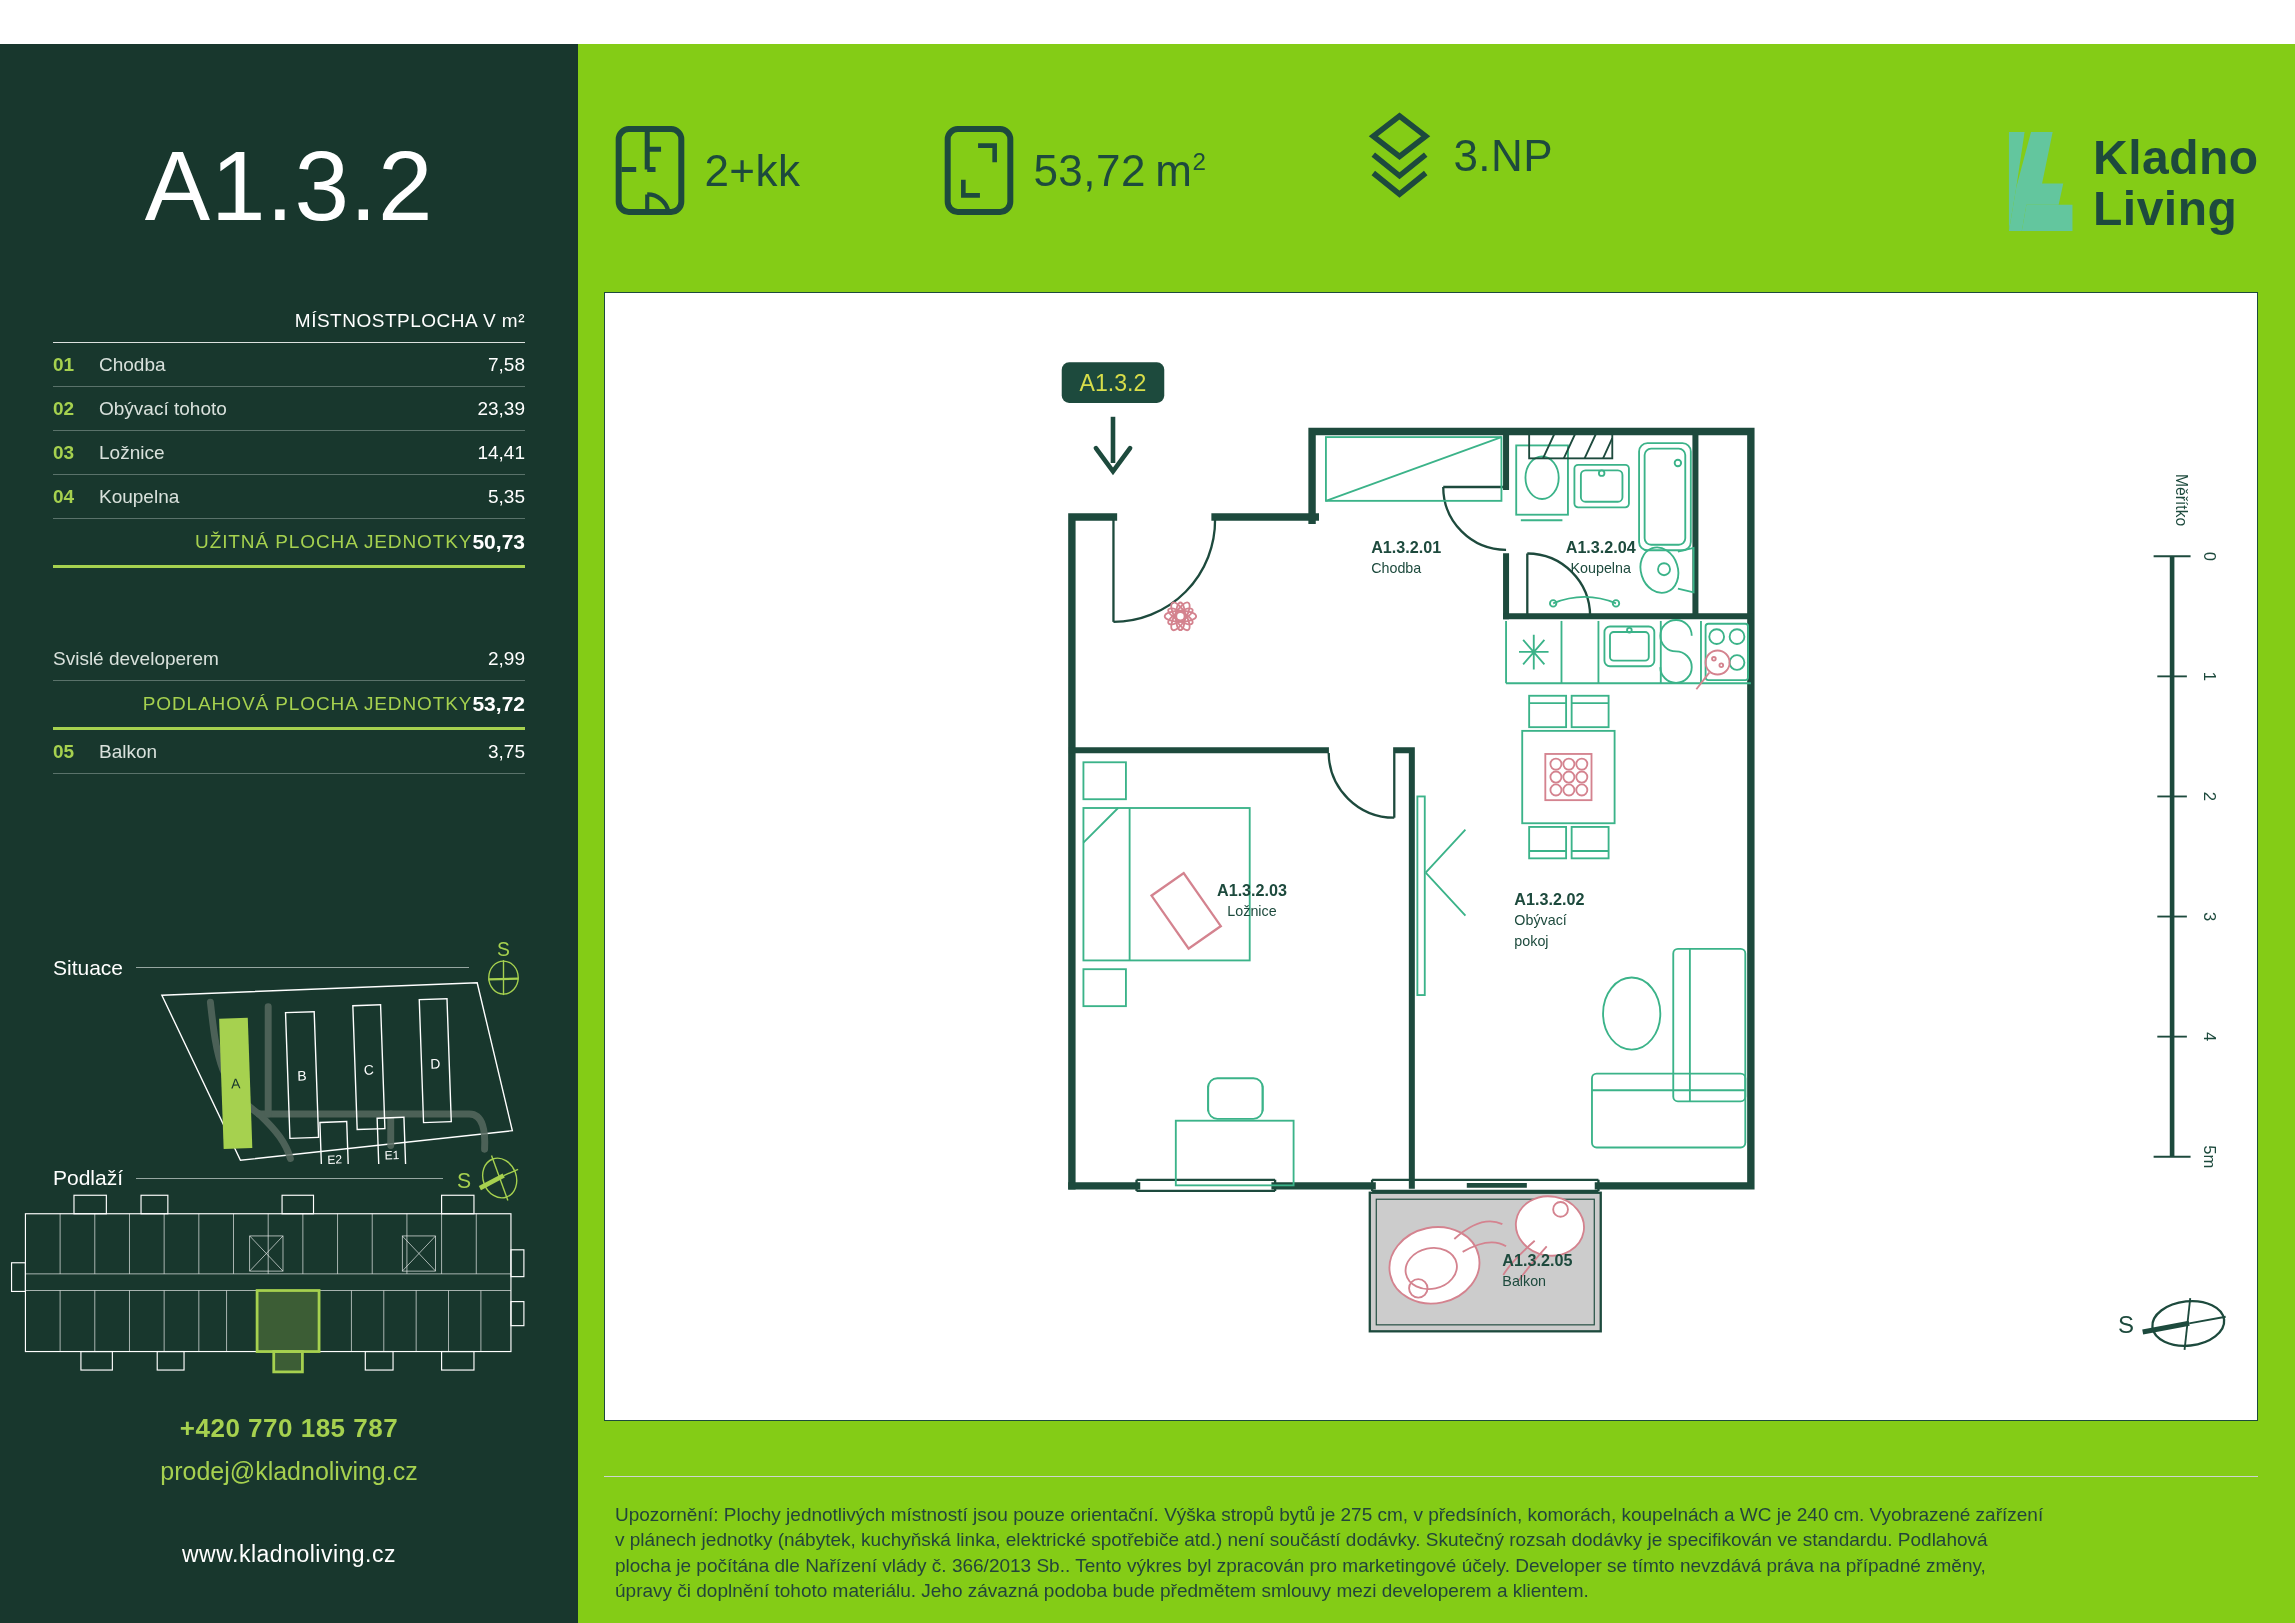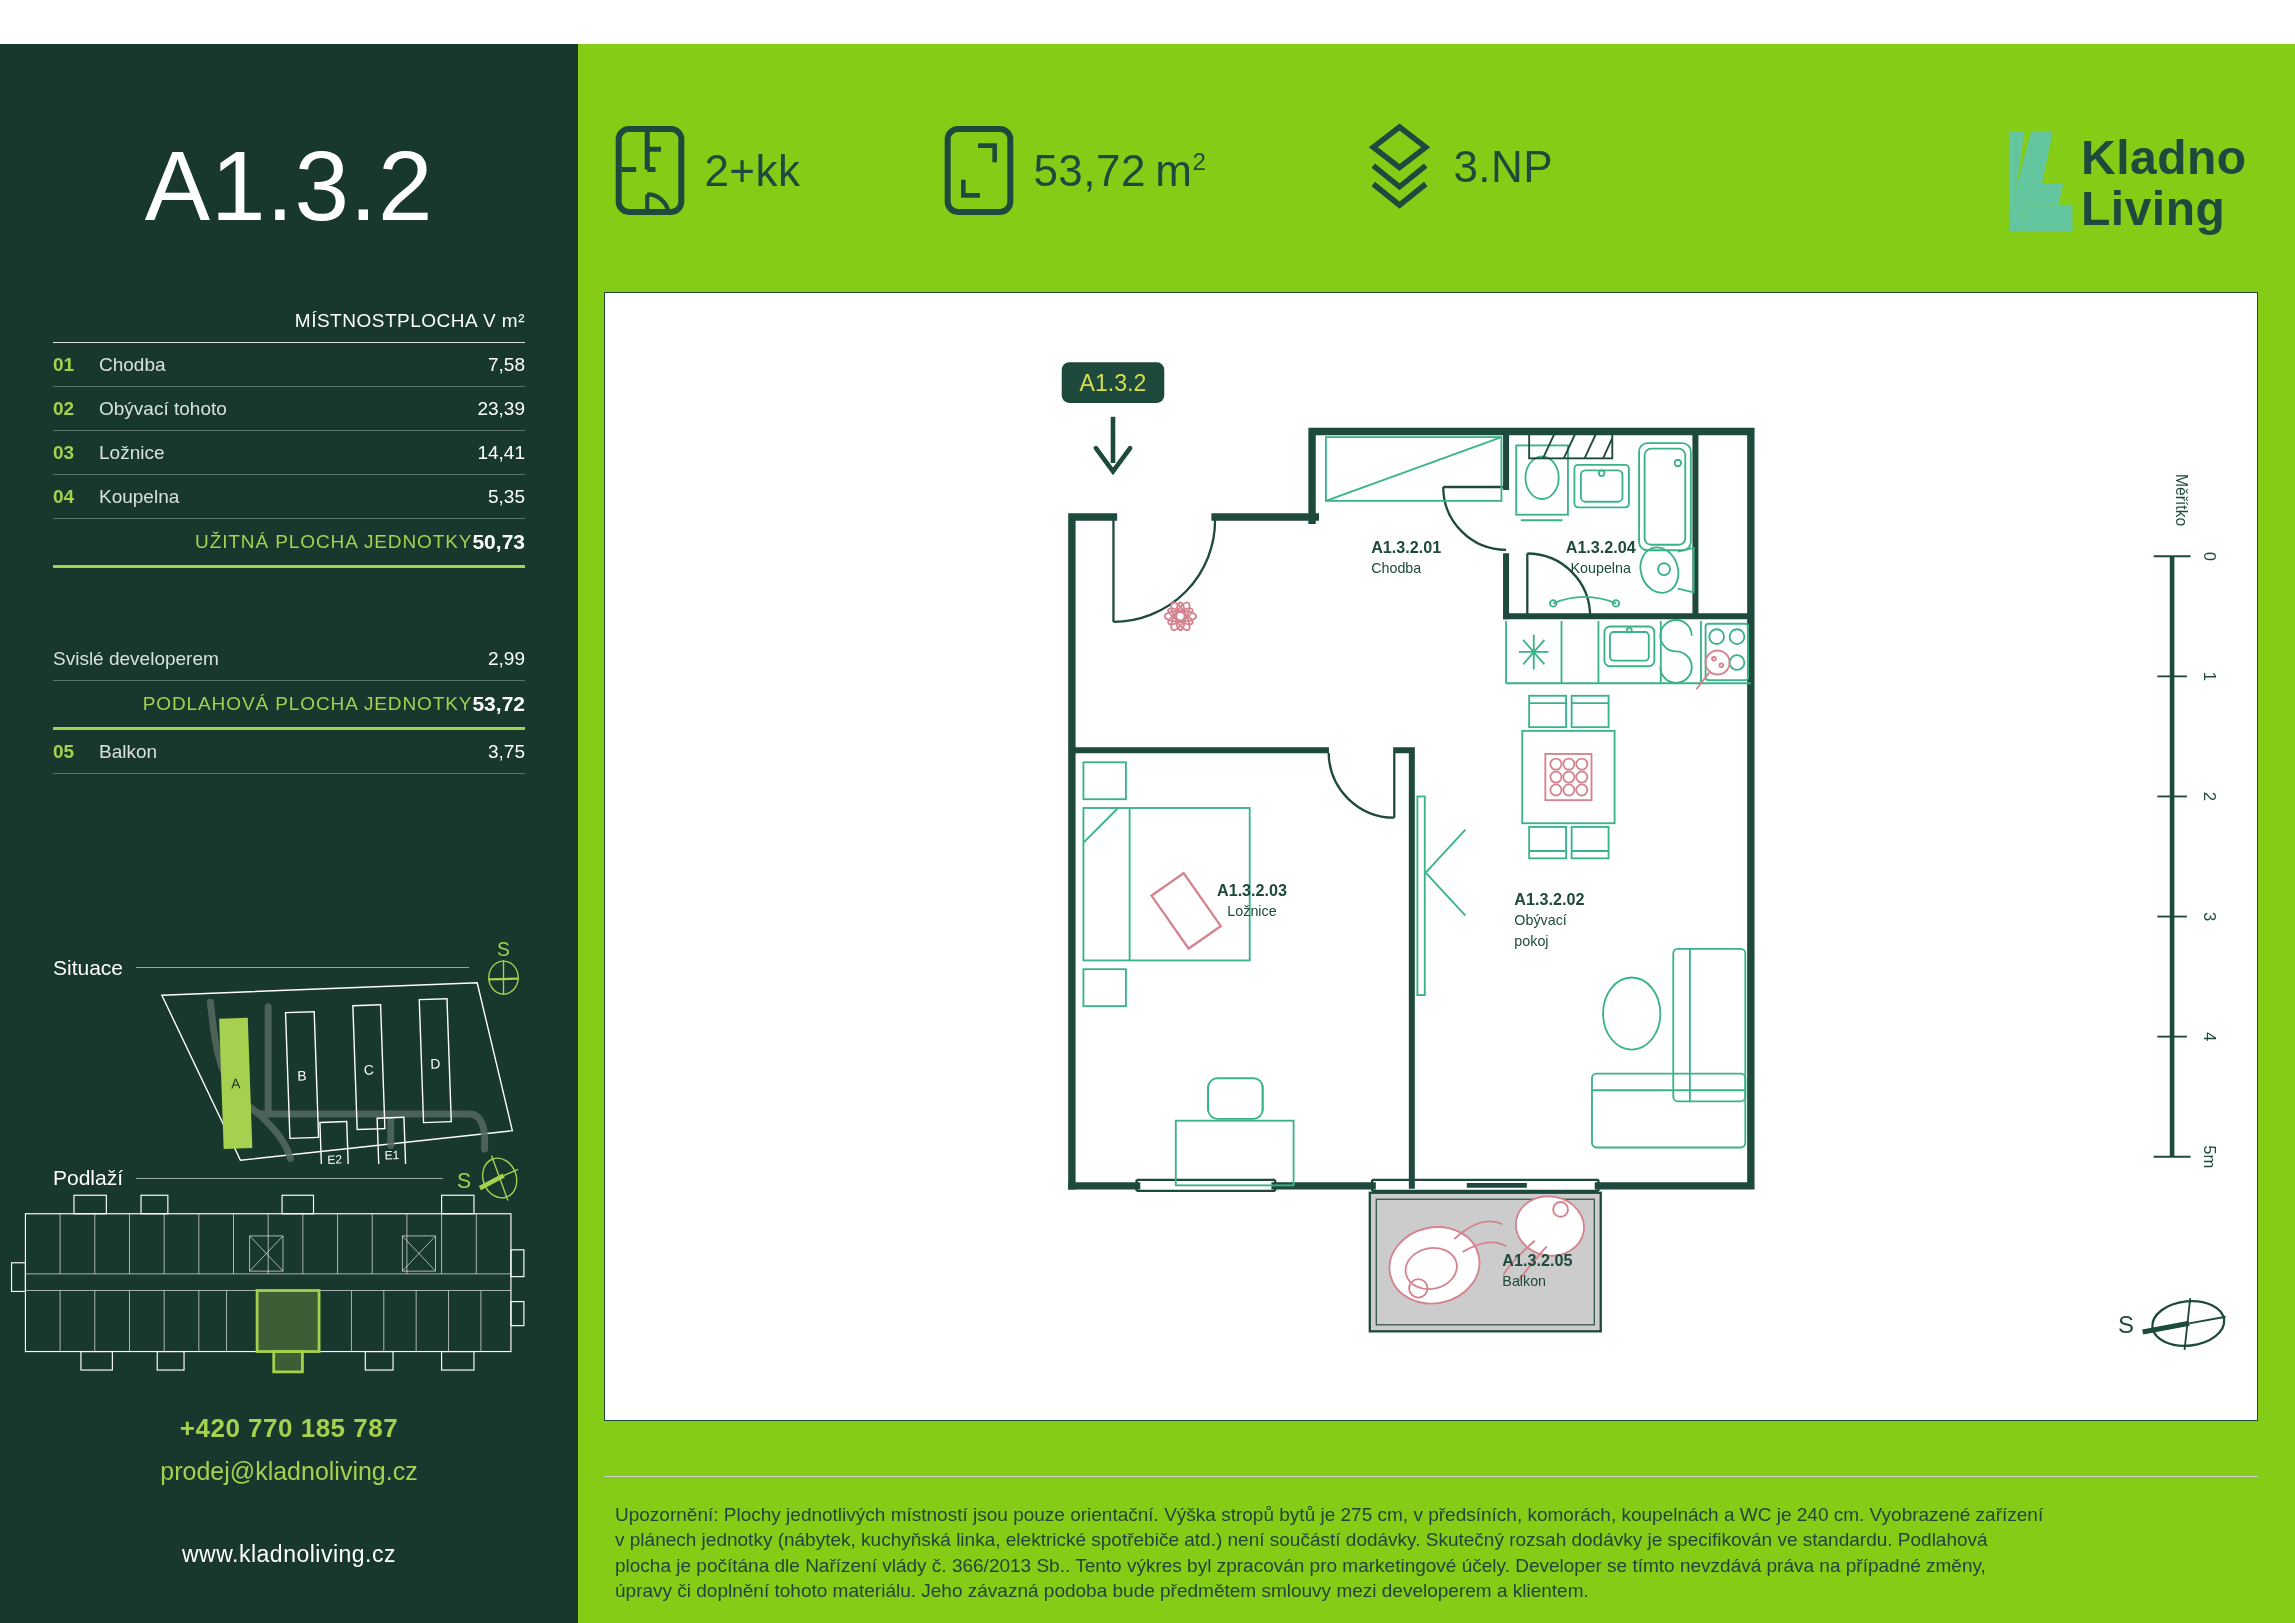--- a/index.html
+++ b/index.html
@@ -26,21 +26,21 @@
   .sec-head .rule { flex:1; border-top:0.9px solid rgba(235,240,238,0.6); }
   .contact { position:absolute; left:0; width:100%; text-align:center; }
   .contact .phone { font-size:26px; font-weight:600; color:#a6d14f; letter-spacing:0.5px; }
   .contact .email { font-size:25px; color:#a6d14f; margin-top:13px; }
   .contact .web  { font-size:23px; font-weight:400; color:#ffffff; margin-top:55px; letter-spacing:0.5px; }
 
   
   .spec { position:absolute; display:flex; align-items:center; gap:19.4px; color:#1d4a3d; }
   .spec .txt { font-size:44px; font-weight:500; letter-spacing:0.5px; }
   .spec sup { font-size:55%; }
-  .logo { position:absolute; display:flex; align-items:flex-start; gap:5px; color:#1d4a3d; }
+  .logo { position:absolute; display:flex; align-items:flex-start; gap:17px; color:#1d4a3d; }
   .logo .words { font-size:48px; line-height:1.07; font-weight:600; letter-spacing:0.5px; }
 
   
   .plan-frame { position:absolute; left:604px; top:248px; width:1654px; height:1129px;
                 border:1.9px solid #1d4a3d; background:#ffffff; }
   .plan-frame svg { display:block; width:100%; height:100%; }
 
   
   .foot-rule { position:absolute; left:604px; top:1432px; width:1654px; border-top:0.9px solid #cdd4d0; }
   .disclaimer { position:absolute; left:615px; top:1458px; width:1430px;
@@ -223,21 +223,21 @@
 
   <div class="spec" style="left:944px; top:81px;">
     <svg width="70" height="91" viewBox="0 0 152 196">
       <rect x="8" y="8" width="136" height="180" rx="22" fill="none" stroke="#1d4a3d" stroke-width="13"></rect>
       <path d="M42,118 V152 H78" fill="none" stroke="#1d4a3d" stroke-width="10"></path>
       <path d="M74,44 H110 V80" fill="none" stroke="#1d4a3d" stroke-width="10"></path>
     </svg>
     <span class="txt"><span>53,72</span> <span>m</span><sup>2</sup></span>
   </div>
 
-  <div class="spec" style="left:1365px; top:79px;align-items:center;">
+  <div class="spec" style="left:1365px; top:68px;align-items:center;">
     <svg width="69" height="88" viewBox="0 0 150 190">
       <polygon points="75,8 132,52 75,96 18,52" fill="none" stroke="#1d4a3d" stroke-width="12"></polygon>
       <polyline points="18,92 75,138 132,92" fill="none" stroke="#1d4a3d" stroke-width="12"></polyline>
       <polyline points="18,132 75,178 132,132" fill="none" stroke="#1d4a3d" stroke-width="12"></polyline>
     </svg>
     <span class="txt">3.NP</span>
   </div>
 
   <div class="logo" style="left:2004px; top:88px;">
     <svg width="72" height="99" viewBox="0 0 155 215">

